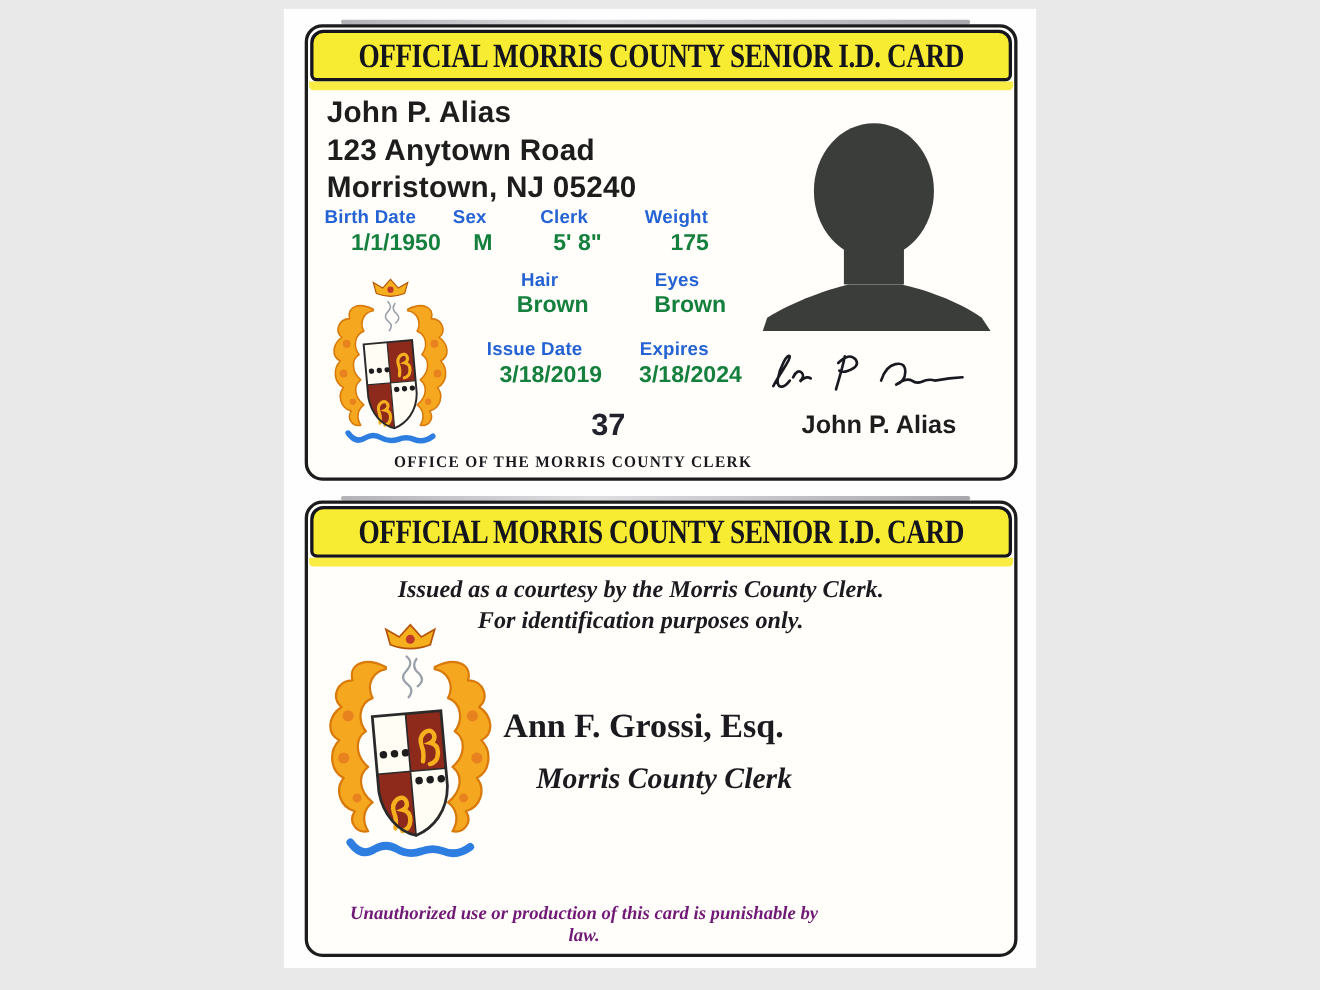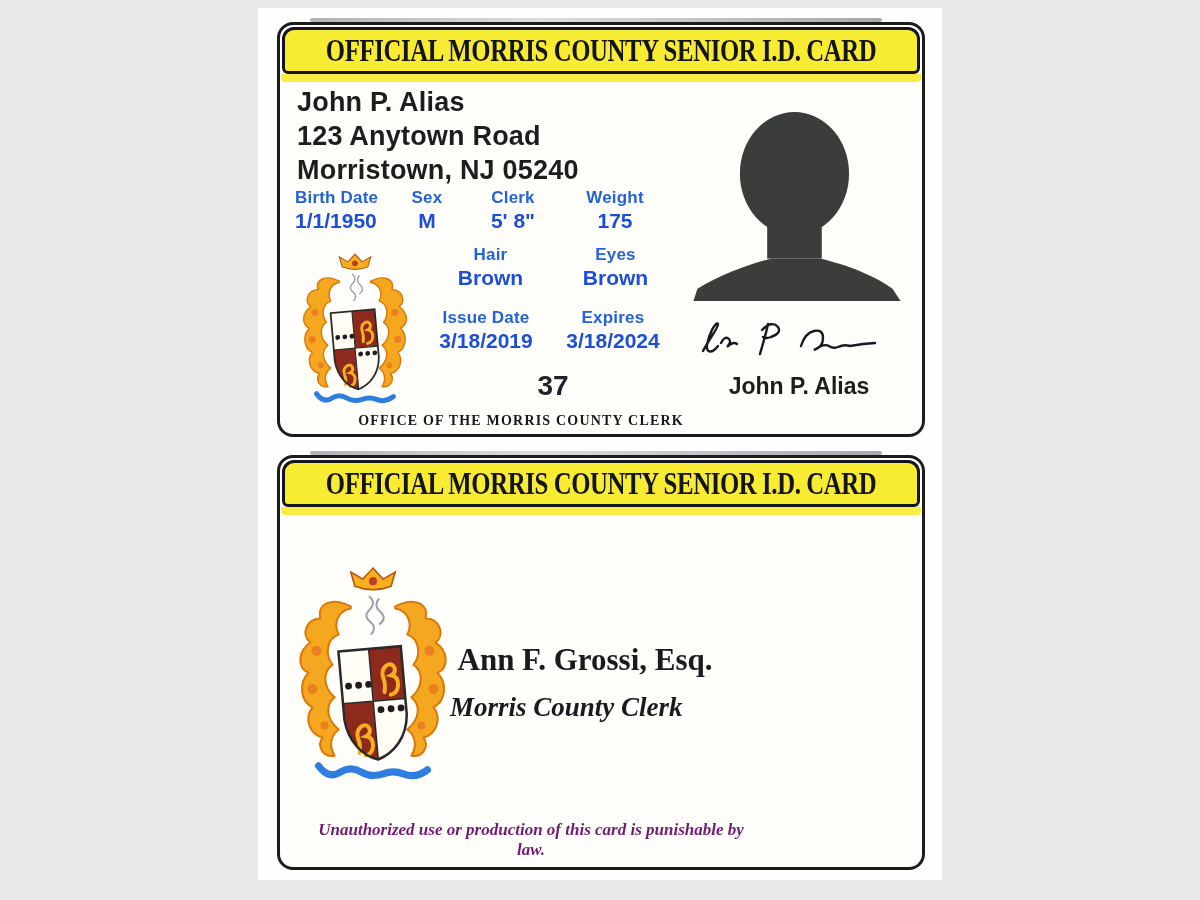--- a/index.html
+++ b/index.html
@@ -40,21 +40,21 @@
   }
   .name-block {
     position:absolute; left:17px; top:60px;
     font-size:27px; font-weight:bold; line-height:34px; color:#1d1d1d;
     letter-spacing:0.2px;
   }
   .photo { position:absolute; left:412px; top:86px; width:210px; height:190px; }
   .field { position:absolute; text-align:center; }
   .field.align-left { text-align:left; }
   .field .lbl { color:#2563d4; font-size:17px; font-weight:bold; letter-spacing:0.2px; }
-  .field .val { color:#1d4ed8; font-size:21px; font-weight:bold; margin-top:1px; }
+  .field .val { color:#15803d; font-size:21px; font-weight:bold; margin-top:1px;margin-left:24px; }
   .crest-front { position:absolute; left:18px; top:226px; width:114px; height:160px; }
   .card-number {
     position:absolute; left:243px; top:345px; width:60px; text-align:center;
     font-size:28px; font-weight:600; color:#22222a;
   }
   .signature { position:absolute; left:413px; top:290px; width:200px; height:48px; }
   .sig-name {
     position:absolute; left:413px; top:348px; width:212px; text-align:center;
     font-size:23px; font-weight:bold; color:#1d1d1d;
   }
@@ -68,21 +68,21 @@
     font-family:"Liberation Serif", serif; font-style:italic; font-weight:bold;
     font-size:22px; line-height:28px; color:#1a1a1f;
   }
   .crest-back { position:absolute; left:12px; top:108px; width:162px; height:222px; }
   .clerk-name {
     position:absolute; left:170px; top:184px; width:270px; text-align:center;
     font-family:"Liberation Serif", serif; font-weight:bold;
     font-size:31px; color:#1b1b1f;
   }
   .clerk-title {
-    position:absolute; left:170px; top:234px; width:270px; text-align:left;
+    position:absolute; left:170px; top:234px; width:270px; text-align:right;
     font-family:"Liberation Serif", serif; font-style:italic; font-weight:bold;
     font-size:27px; color:#1b1b1f;
   }
   .warning {
     position:absolute; left:25px; top:362px; width:452px; text-align:center;
     font-family:"Liberation Serif", serif; font-style:italic; font-weight:bold;
     font-size:17px; color:#701a75;
   }
 </style>
 </head>
@@ -208,20 +208,24 @@
 
     <div class="front-footer">OFFICE OF THE MORRIS COUNTY CLERK</div>
   </div>
 
   <div class="card" id="card-back">
     <div class="banner">
       <div class="banner-text">OFFICIAL MORRIS COUNTY SENIOR I.D. CARD</div>
     </div>
     <div class="banner-bleed"></div>
 
+    <div class="notice">
+      <div>Issued as a courtesy by the Morris County Clerk.</div>
+      <div>For identification purposes only.</div>
+    </div>
 
     <svg class="crest-back" viewBox="0 0 160 220">
       <use href="#crest"></use>
     </svg>
 
     <div class="clerk-name">Ann F. Grossi, Esq.</div>
     <div class="clerk-title">Morris County Clerk</div>
 
     <div class="warning">Unauthorized use or production of this card is punishable by law.</div>
   </div>

